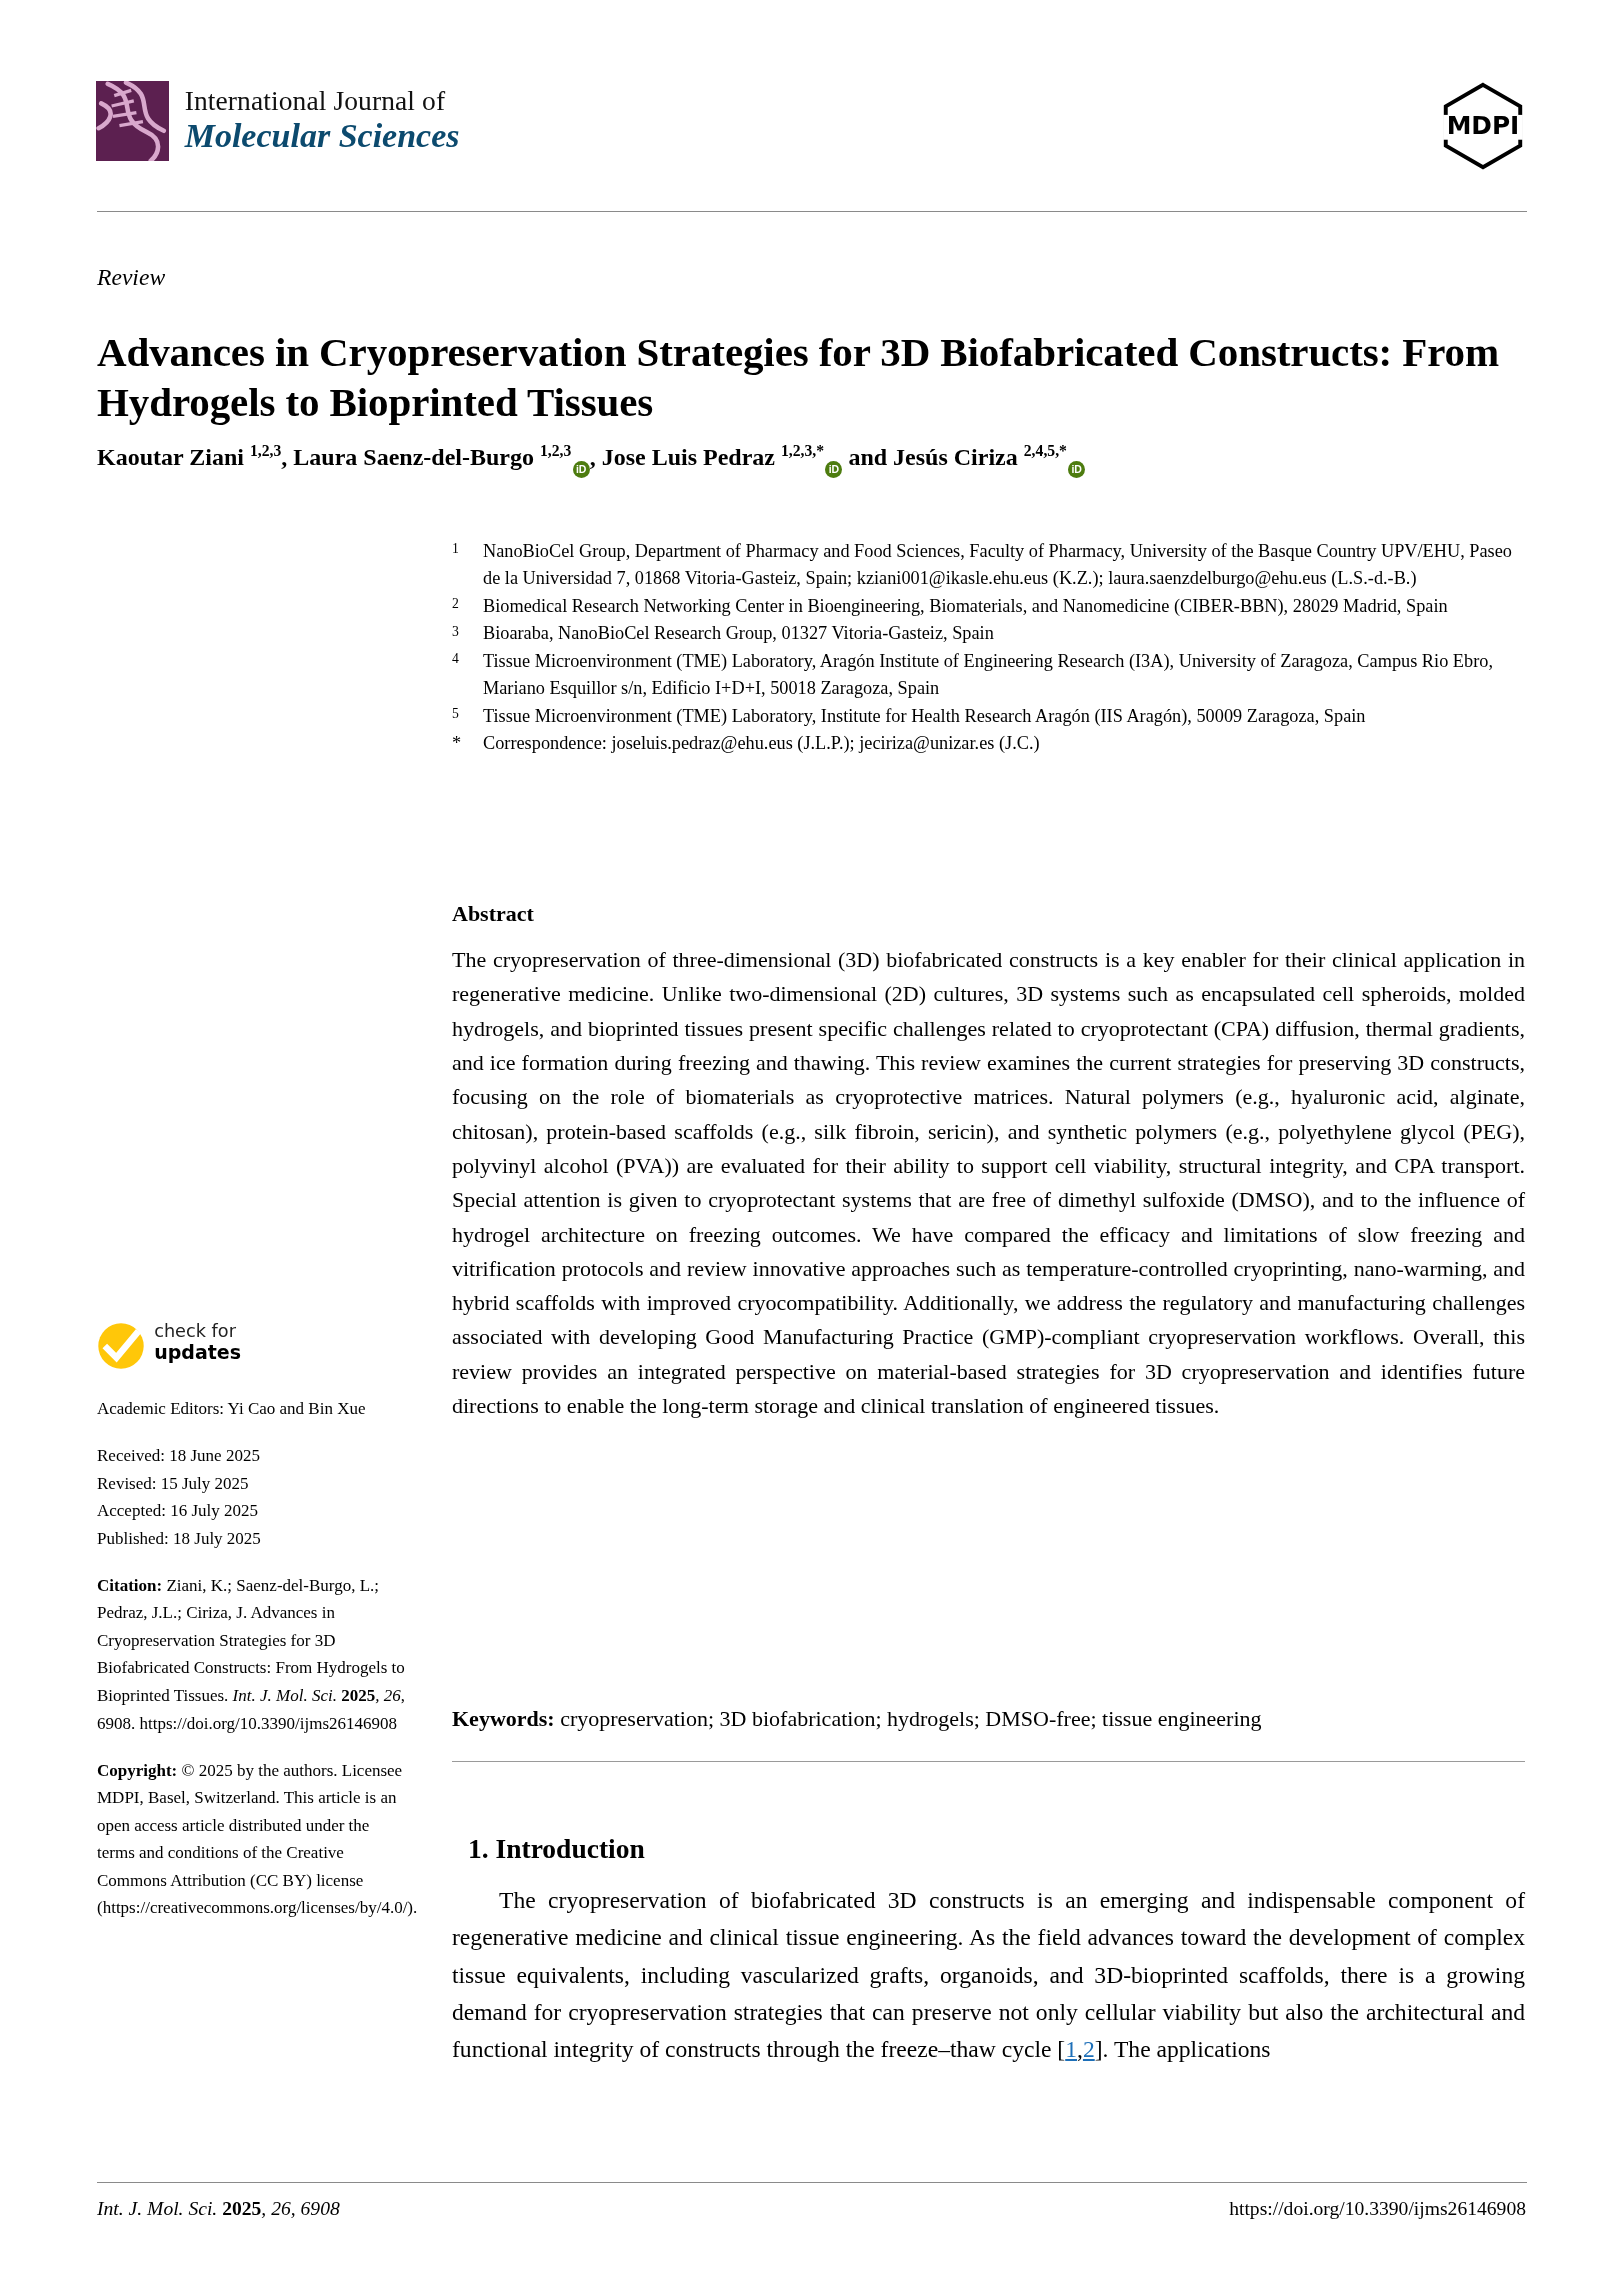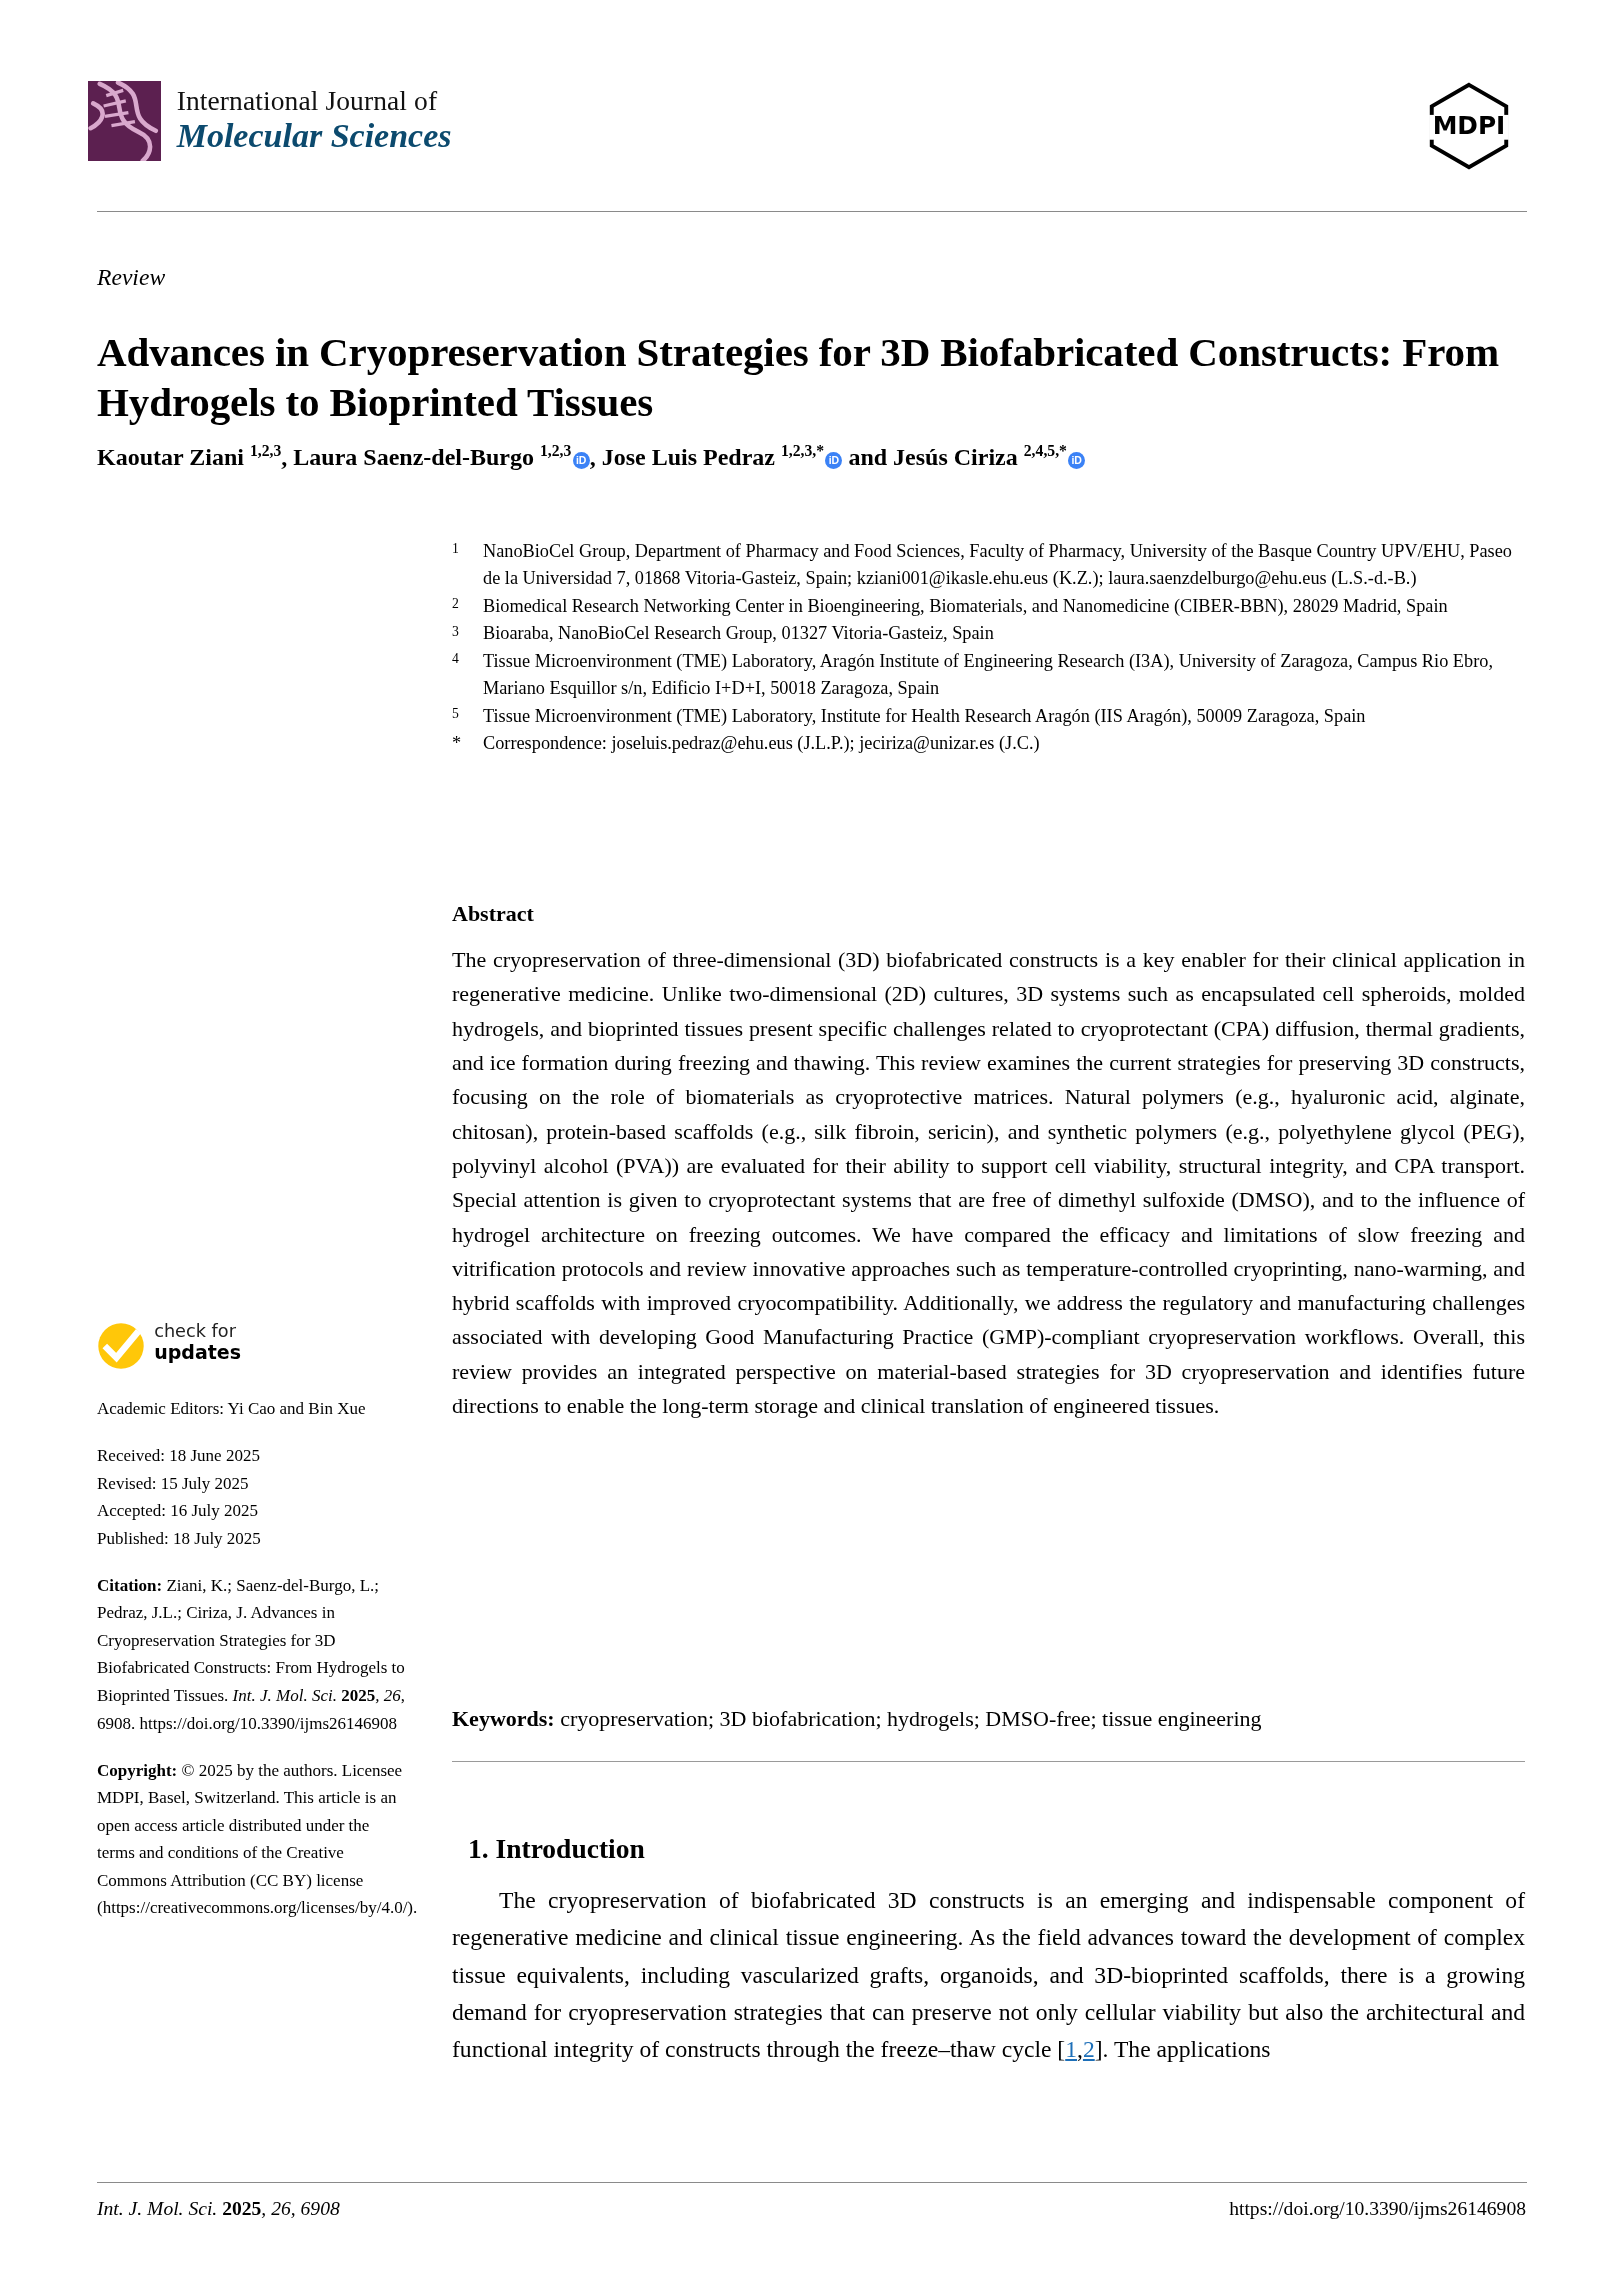--- a/index.html
+++ b/index.html
@@ -20,24 +20,25 @@
     position: absolute;
     left: 0; top: 0;
     width: 1623px;
     height: 2295px;
     padding: 0;
   }
 
   
   .header {
     position: absolute;
-    left: 88px;
+    left: 96px;
     top: 77px;
     width: 1430px;
     height: 98px;
+    padding-left: 6px;
   }
   .journal-logo {
     position: absolute;
     left: 0; top: 3.9px;
     display: flex;
     align-items: flex-start;
   }
   .dna-block {
     width: 73px;
     height: 80px;
@@ -113,31 +114,31 @@
   .authors sup {
     font-size: 15.7px;
     font-weight: bold;
     vertical-align: super;
   }
   .orcid {
     display: inline-block;
     width: 17px;
     height: 17px;
     border-radius: 50%;
-    background: #3b82f6;
+    background: #4d7c0f;
     color: #ffffff;
     font-size: 10.5px;
     font-weight: bold;
     font-family: "Liberation Sans", sans-serif;
     text-align: center;
     line-height: 17px;
     vertical-align: super;
     margin-left: 1.3px;
     position: relative;
-    top: 8px;
+    top: 17px;
   }
 
   
   .affiliations {
     position: absolute;
     left: 452px;
     top: 538px;
     width: 1073px;
     font-size: 18.3px;
     line-height: 1.50;

